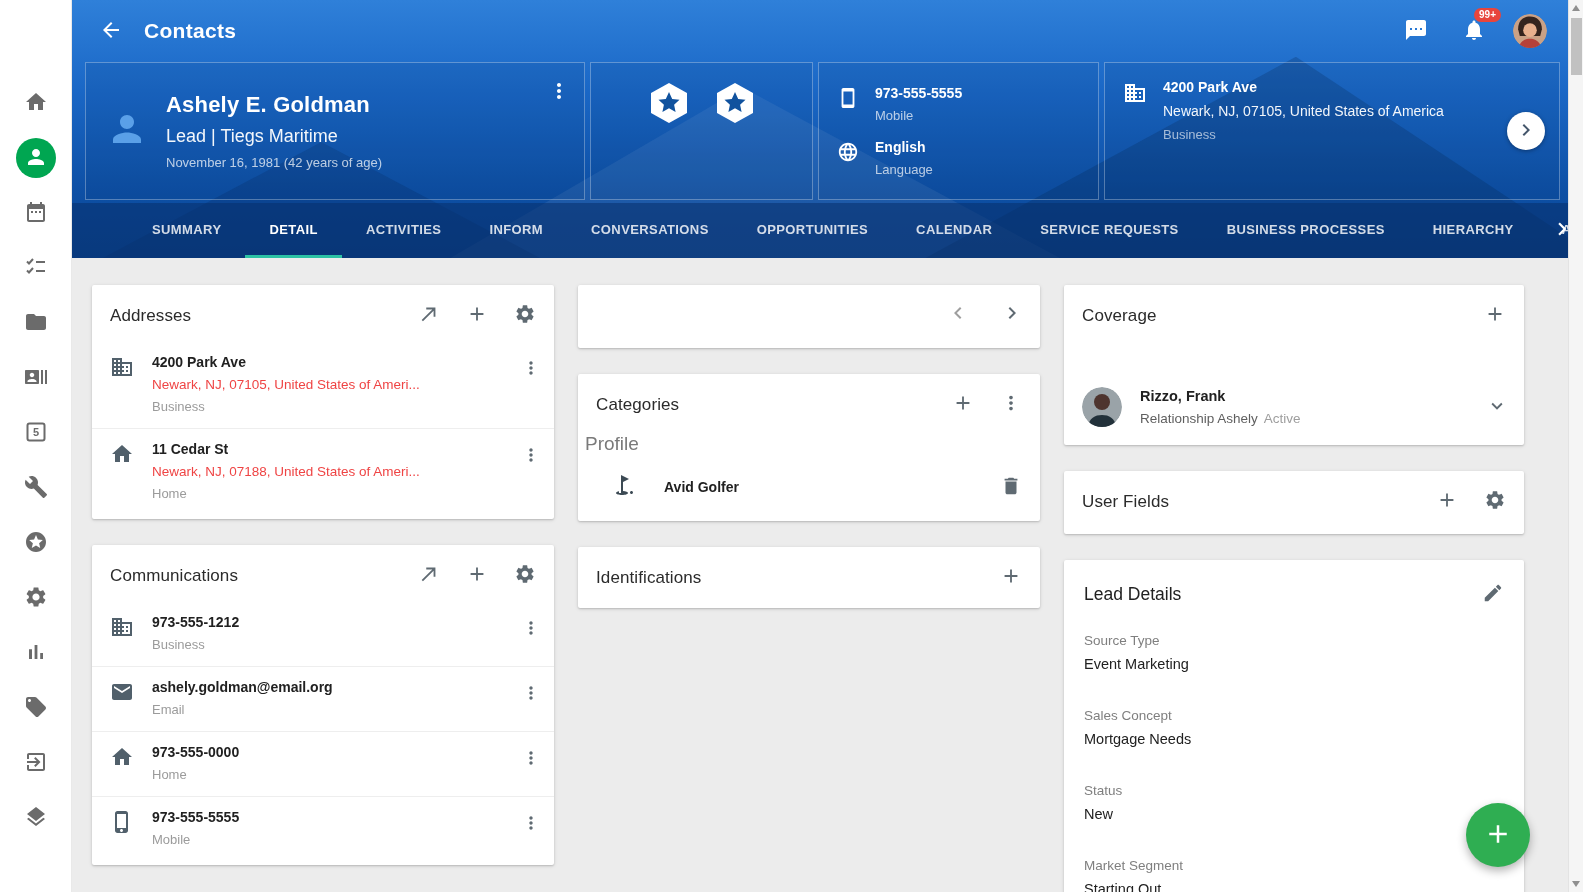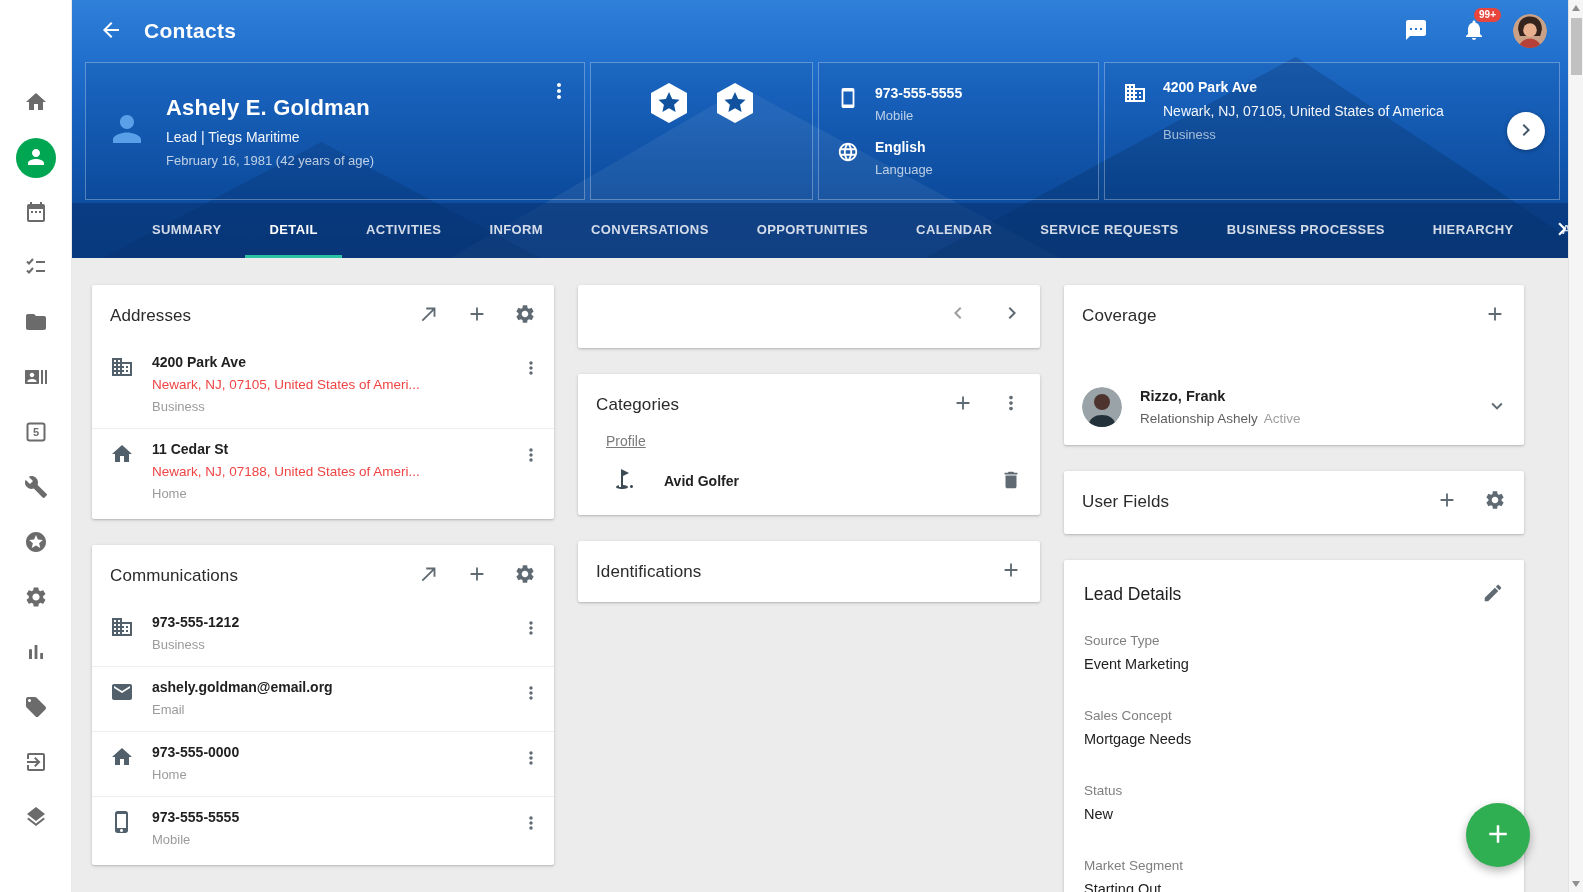--- a/index.html
+++ b/index.html
@@ -42,21 +42,21 @@
   .strip { position:relative; height:141px; display:flex; gap:5px; padding:0 23px 3px 13px; z-index:2; }
   .tile { position:relative; border:1px solid rgba(255,255,255,0.30); background:rgba(12,45,100,0.10); display:flex; }
   .tile-name { width:500px; align-items:center; padding:0 20px; }
   .tile-badges { width:223px; justify-content:center; align-items:flex-start; padding-top:18px; gap:22px; }
   .tile-contact { width:281px; flex-direction:column; justify-content:center; gap:16px; padding:0 18px; }
   .tile-address { flex:1; align-items:flex-start; padding:16px 60px 0 18px; }
 
   .person-avatar-icon { color:#5aa0e8; flex:none; margin-right:18px; }
   .person-avatar-icon svg { width:42px; height:42px; }
   .pname { font-size:22px; font-weight:700; letter-spacing:.2px; }
-  .psub { font-size:14px; margin-top:8px; color:rgba(255,255,255,0.95); }
+  .psub { font-size:18px; margin-top:8px; color:rgba(255,255,255,0.95); }
   .pbirth { font-size:13px; margin-top:8px; color:rgba(255,255,255,0.72); }
   .tile-kebab { position:absolute; top:10px; right:6px; color:#fff; }
 
   .hexbadge svg { width:44px; height:44px; }
 
   .crow { display:flex; align-items:flex-start; gap:16px; }
   .crow .cicon { color:#fff; margin-top:2px; }
   .crow .cicon svg { width:22px; height:22px; }
   .cval { font-size:14px; font-weight:700; }
   .clabel { font-size:13px; color:rgba(255,255,255,0.70); margin-top:7px; }
@@ -98,21 +98,21 @@
   .rtype { font-size:13px; color:#9b9b9b; margin-top:7px; }
   .kebab { color:#5f6a72; margin-left:10px; width:30px; height:30px; display:flex; align-items:center; justify-content:center; flex:none; }
   .kebab svg { width:20px; height:20px; }
 
   
   .pager { display:flex; justify-content:flex-end; gap:30px; padding:16px 16px 20px 16px; }
   .pager .hbtn svg { width:24px; height:24px; }
   .pager .disabled { color:#9e9e9e; }
 
   
-  .group-label { padding:2px 20px 10px 28px; font-size:14px; color:#7a7a7a;text-decoration:underline; }
+  .group-label { padding:2px 20px 10px 7px; font-size:19px; color:#7a7a7a; }
   .cat-row { display:flex; align-items:center; padding:8px 18px 20px 34px; }
   .cat-icon { color:#3c4a54; margin-right:28px; }
   .cat-icon svg { width:24px; height:24px; }
   .cat-name { font-size:14px; font-weight:700; color:#212121; flex:1; }
 
   
   .cov-row { display:flex; align-items:center; padding:4px 16px 18px 18px;margin-top:41px; }
   .cov-avatar { width:40px; height:40px; border-radius:50%; overflow:hidden; flex:none; margin-right:18px; }
   .cov-avatar svg { width:100%; height:100%; display:block; }
   .cov-text { flex:1; }
@@ -272,21 +272,21 @@
 
         <div class="tile tile-name">
           <span class="person-avatar-icon">
             <svg viewBox="0 0 24 24" fill="currentColor">
                 <path d="M12 12c2.21 0 4-1.79 4-4s-1.79-4-4-4-4 1.79-4 4 1.79 4 4 4zm0 2c-2.67 0-8 1.34-8 4v2h16v-2c0-2.66-5.33-4-8-4z"></path>
               </svg>
           </span>
           <div>
             <div class="pname">Ashely E. Goldman</div>
             <div class="psub">Lead | Tiegs Maritime</div>
-            <div class="pbirth">February 16, 1981 (42 years of age)</div>
+            <div class="pbirth">November 16, 1981 (42 years of age)</div>
           </div>
           <button class="icon-btn tile-kebab">
             <span><svg viewBox="0 0 24 24" width="20" height="20" fill="currentColor">
                   <path d="M12 8c1.1 0 2-.9 2-2s-.9-2-2-2-2 .9-2 2 .9 2 2 2zm0 2c-1.1 0-2 .9-2 2s.9 2 2 2 2-.9 2-2-.9-2-2-2zm0 6c-1.1 0-2 .9-2 2s.9 2 2 2 2-.9 2-2-.9-2-2-2z"></path>
                 </svg></span>
           </button>
         </div>
 
         <div class="tile tile-badges">
           <span class="hexbadge">

